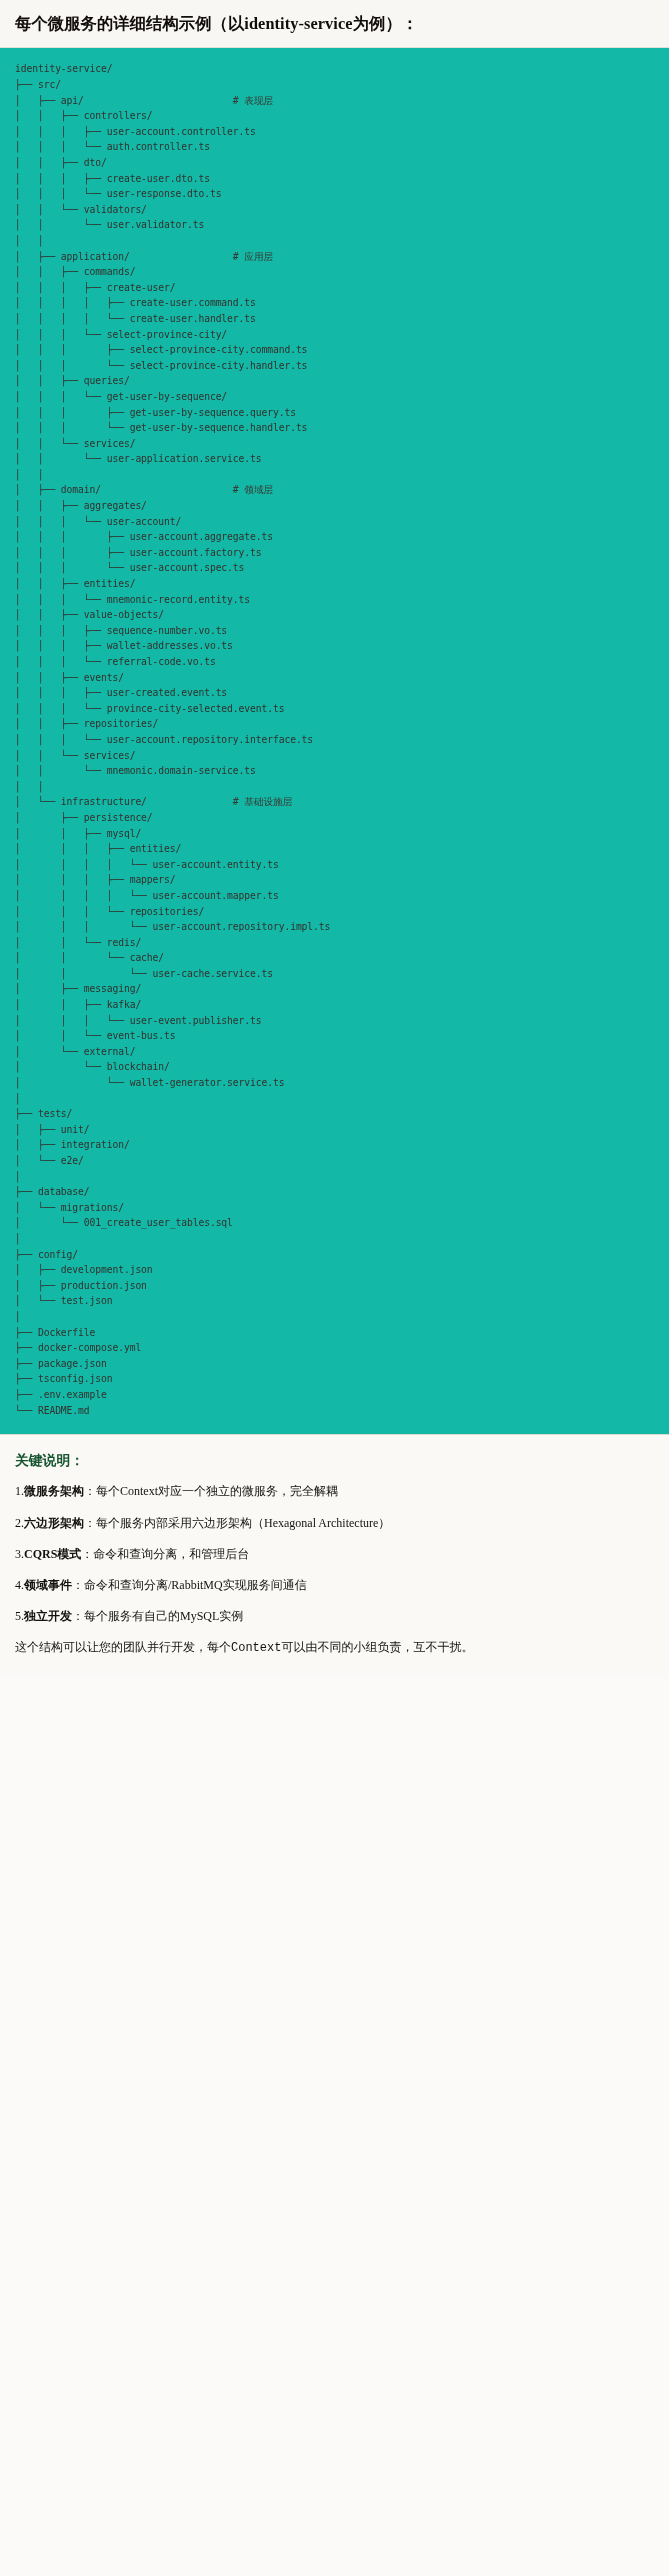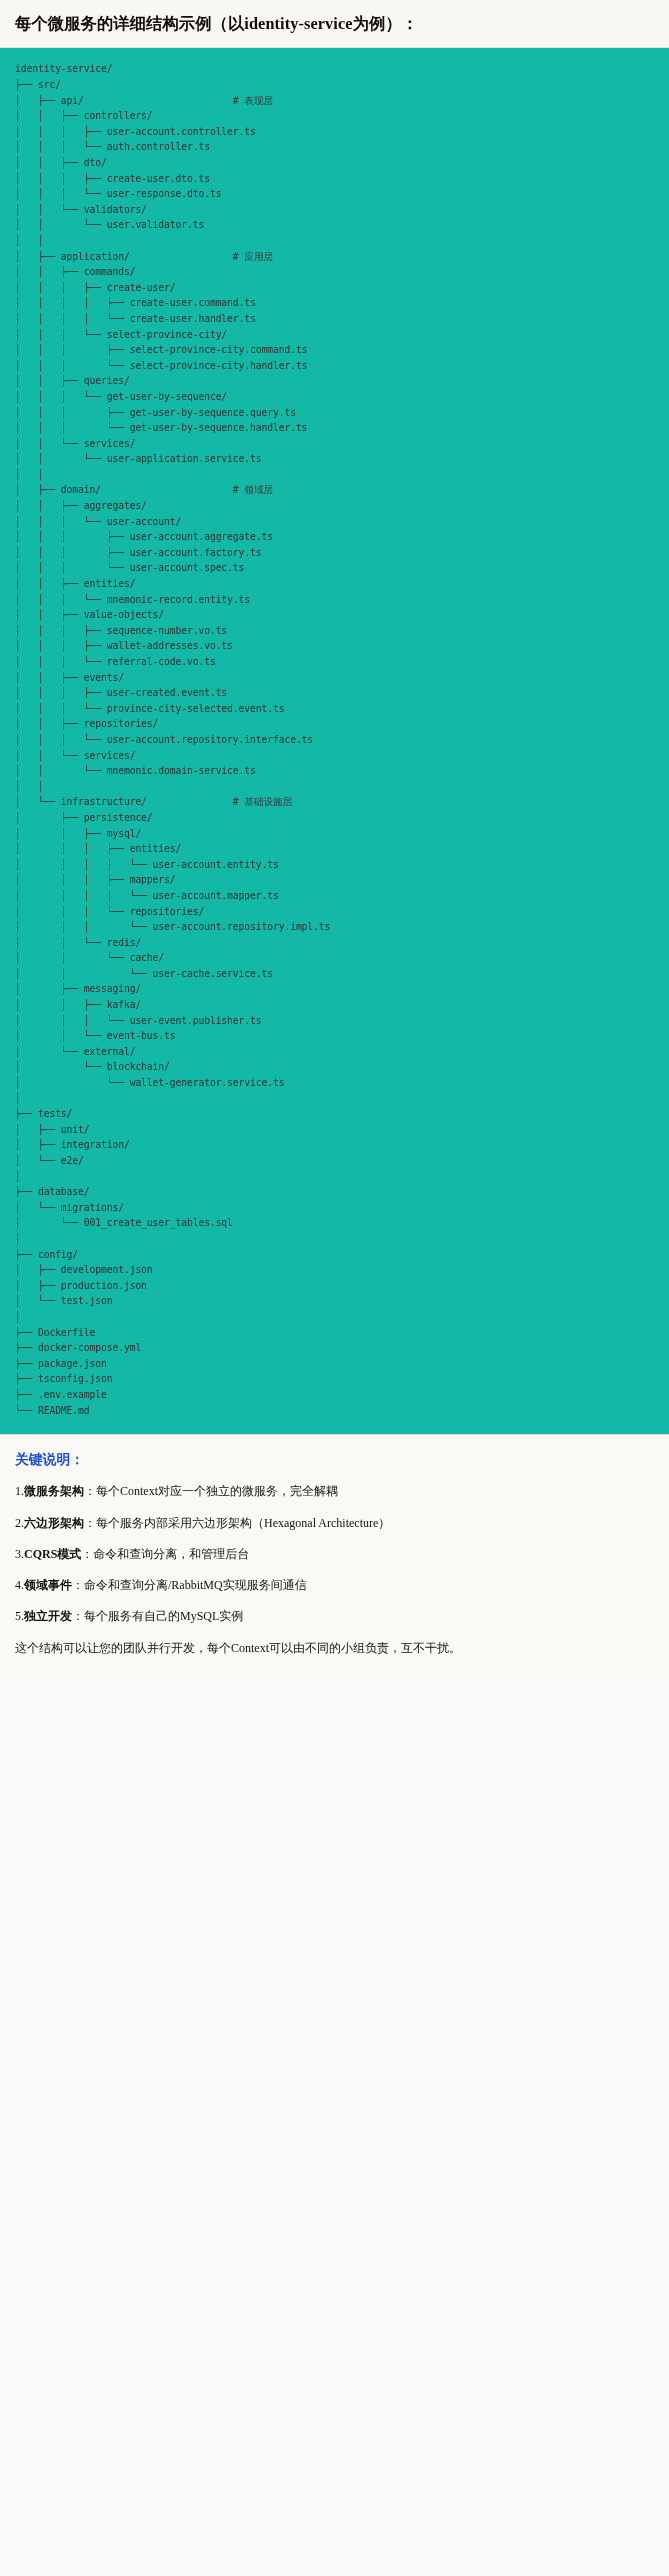--- a/index.html
+++ b/index.html
@@ -52,26 +52,26 @@
   }
   .tree-line { display: block; height: 15.6px; white-space: pre; }
   .tree-line .cmt { color: #3a3833; }
 
   
   .notes-block {
     padding: 16.3px 15px 16.3px 15px;
     background: #faf9f6;
   }
   .notes-title {
-    font-family: Liberation Mono, monospace;
+    font-family: Liberation Serif, serif;
     font-weight: bold;
     font-size: 13.8px;
     line-height: 1.3;
     margin: 0 0 13.8px 0;
-    color: #1d4ed8;
+    color: #14532d;
   }
   .notes-list {
     margin: 0;
     padding: 0;
     list-style: none;
     counter-reset: noteidx;
   }
   .notes-list li {
     font-family: "Liberation Serif", serif;
     font-size: 12px;
@@ -79,21 +79,21 @@
     margin: 0 0 13.8px 0;
     color: #141210;
     display: block;
   }
   .notes-list li .idx { font-size: 12px; }
   .notes-list li .lead { font-weight: bold; }
   .notes-list li .sep { }
   .notes-list li .rest { }
 
   .closing {
-    font-family: Liberation Serif, serif;
+    font-family: Liberation Mono, monospace;
     font-size: 12px;
     line-height: 1.5;
     margin: 8.8px 0 0 0;
     color: #141210;
   }
 </style>
 </head>
 <body>
 
 <div class="page">

